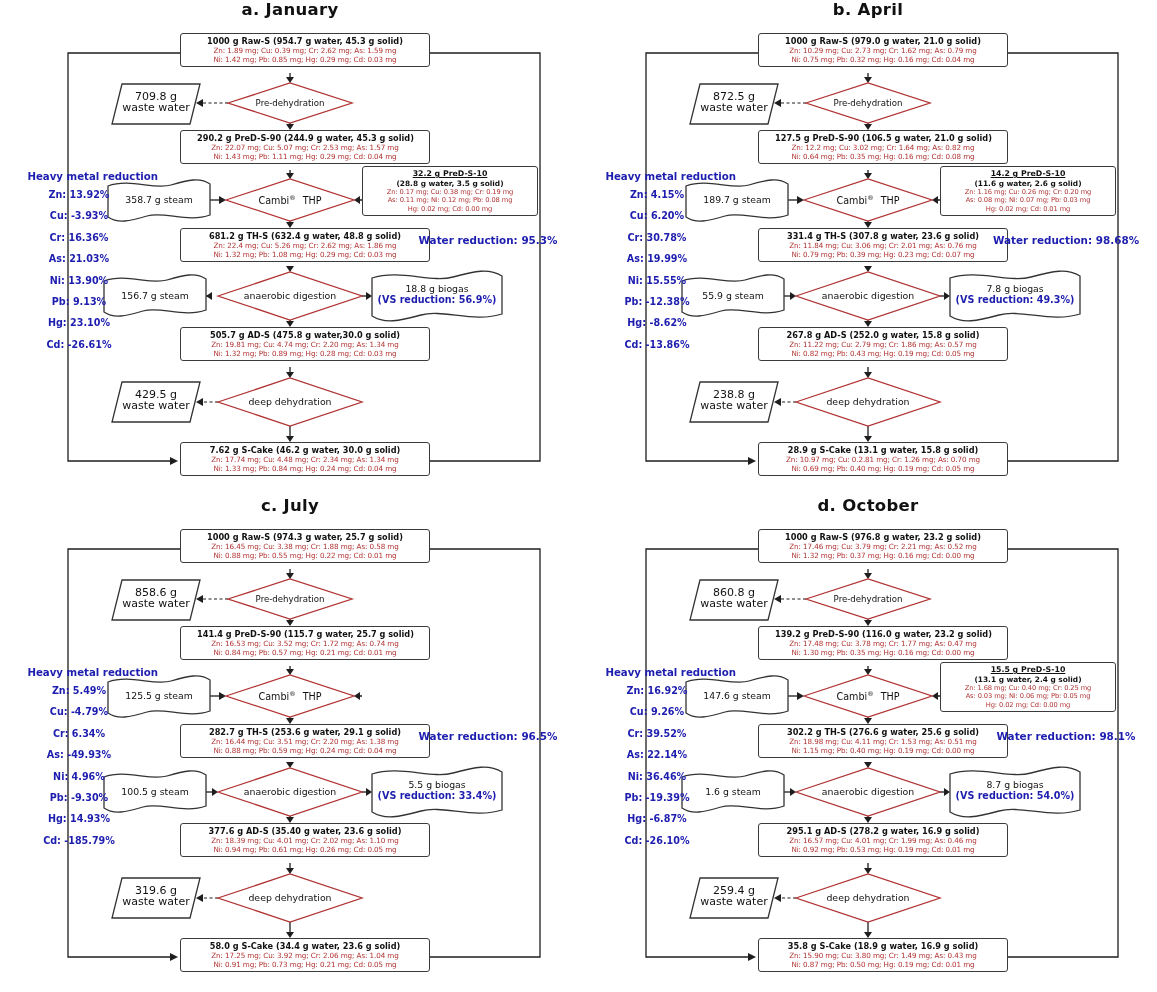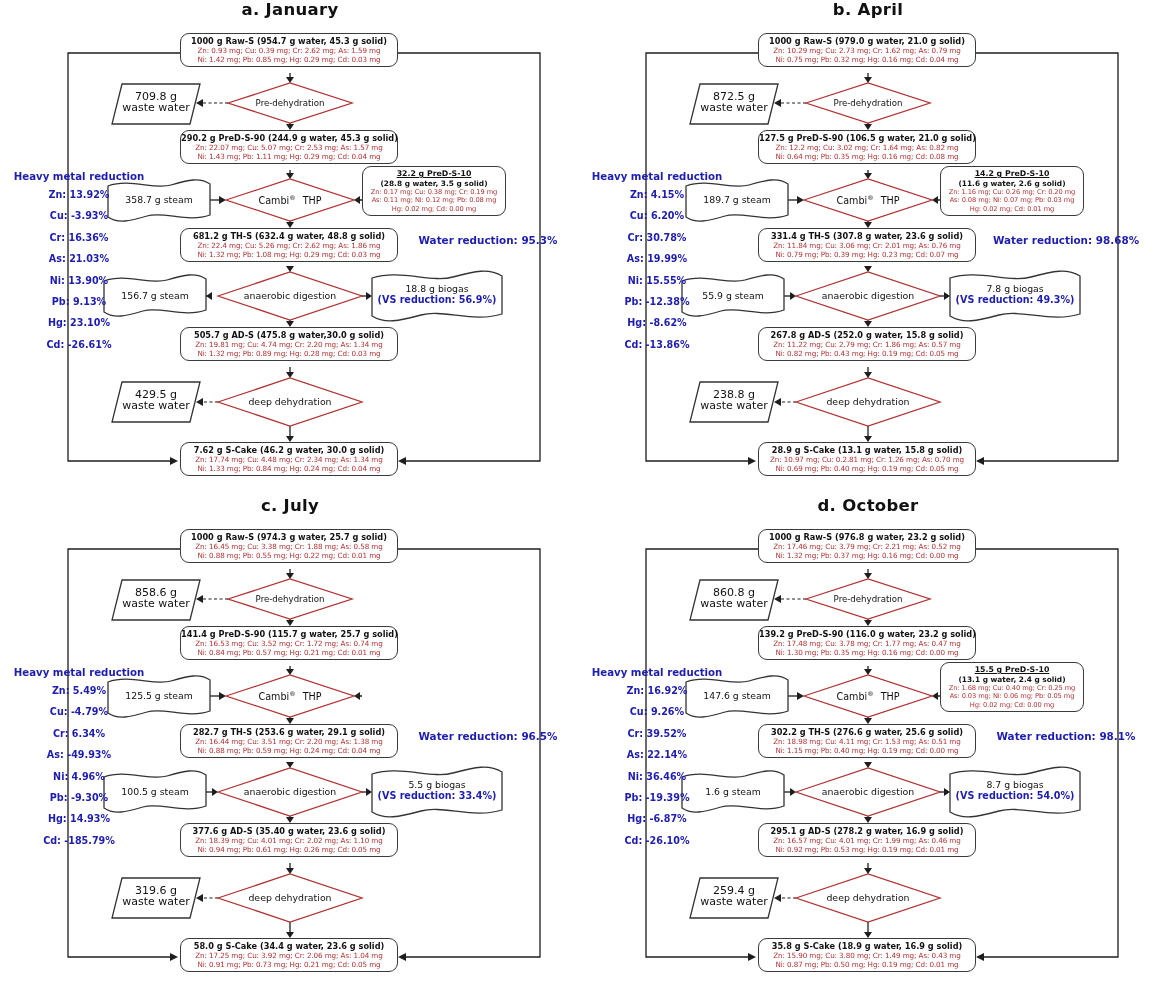--- a/index.html
+++ b/index.html
@@ -10,21 +10,21 @@
   .wire{fill:none;stroke:#1e1e1e;stroke-width:1.3;}
   .dash{fill:none;stroke:#1e1e1e;stroke-width:1.2;stroke-dasharray:3 2.5;}
   .head{fill:#1e1e1e;stroke:none;}
   .dia{fill:#fff;stroke:#b03231;stroke-width:1.3;}
   .flag{fill:#fff;stroke:#333;stroke-width:1.3;}
   .para{fill:#fff;stroke:#333;stroke-width:1.3;}
   .h-out{display:none;}
   .panel.steam-out .h-in{display:none;}
   .panel.steam-out .h-out{display:inline;}
   .ptitle{position:absolute;top:0;left:105px;width:370px;text-align:center;font-weight:bold;font-size:16.5px;letter-spacing:.3px;}
-  .box{position:absolute;background:#fff;border:1.4px solid #3b3b3b;border-radius:9px;text-align:center;padding:2px 0;}
+  .box{position:absolute;background:#fff;border:1.4px solid #3b3b3b;border-radius:3px;text-align:center;padding:2px 16px;}
   .bt{font-size:8.2px;font-weight:bold;line-height:10px;white-space:nowrap;}
   .bm{font-size:7.2px;line-height:9px;color:#b03231;white-space:nowrap;letter-spacing:-0.1px;}
   .raw{left:180px;top:33px;width:216px;}
   .pred90{left:180px;top:130px;width:216px;}
   .ths{left:180px;top:228px;width:216px;}
   .ads{left:180px;top:327px;width:216px;}
   .scake{left:180px;top:442px;width:216px;}
   .pred10{left:362px;top:166px;width:142px;}
   .pred10 .bt{font-size:7.8px;line-height:9.5px;text-decoration:underline;}
   .pred10 .bs{font-size:7.4px;font-weight:bold;line-height:9px;white-space:nowrap;}
@@ -39,21 +39,21 @@
   .wtext{position:absolute;width:88px;text-align:center;font-size:11px;line-height:10.5px;}
   .w1{left:112px;top:92px;}
   .w2{left:112px;top:390px;}
   .stext{position:absolute;text-align:center;font-size:9.3px;}
   .s1{left:108px;top:194px;width:102px;}
   .s2{left:104px;top:290px;width:102px;}
   .bio{position:absolute;left:368px;top:283px;width:138px;text-align:center;}
   .bio .b1{font-size:9.3px;line-height:11px;}
   .bio .b2{font-size:9.6px;font-weight:bold;color:#1d1daf;white-space:nowrap;line-height:12px;}
   .hm{position:absolute;left:0;top:170px;width:158px;text-align:center;color:#1d1daf;font-weight:bold;}
-  .hmh{font-size:10.2px;line-height:14px;white-space:nowrap;}
+  .hmh{font-size:10.2px;line-height:14px;white-space:nowrap;text-align:right;}
   .hmi{font-size:9.6px;line-height:21.4px;}
   .wr{position:absolute;left:400px;top:234px;width:176px;text-align:center;font-size:10.4px;font-weight:bold;color:#1d1daf;white-space:nowrap;}
 </style>
 </head>
 <body>
 
 <div id="grid">
     <div class="panel steam-out">
     <svg class="wires" width="578" height="496" viewBox="0 0 578 496">
       <g>
@@ -100,21 +100,21 @@
       <polygon class="dia" points="228,103 290,83 352,103 290,123"></polygon>
       <polygon class="dia" points="226,200 290,179 354,200 290,221"></polygon>
       <polygon class="dia" points="218,296 290,272 362,296 290,320"></polygon>
       <polygon class="dia" points="218,402 290,378 362,402 290,426"></polygon>
     </svg>
 
     <div class="ptitle">a. January</div>
 
     <div class="box raw">
       <div class="bt">1000 g Raw-S (954.7 g water, 45.3 g solid)</div>
-      <div class="bm">Zn: 0.93 mg; Cu: 0.39 mg; Cr: 2.62 mg; As: 1.59 mg</div>
+      <div class="bm">Zn: 1.89 mg; Cu: 0.39 mg; Cr: 2.62 mg; As: 1.59 mg</div>
       <div class="bm">Ni: 1.42 mg; Pb: 0.85 mg; Hg: 0.29 mg; Cd: 0.03 mg</div>
     </div>
 
     <div class="wtext w1">
       <div>709.8 g</div>
       <div>waste water</div>
     </div>
     <div class="dlabel l-prede">Pre-dehydration</div>
 
     <div class="box pred90">

